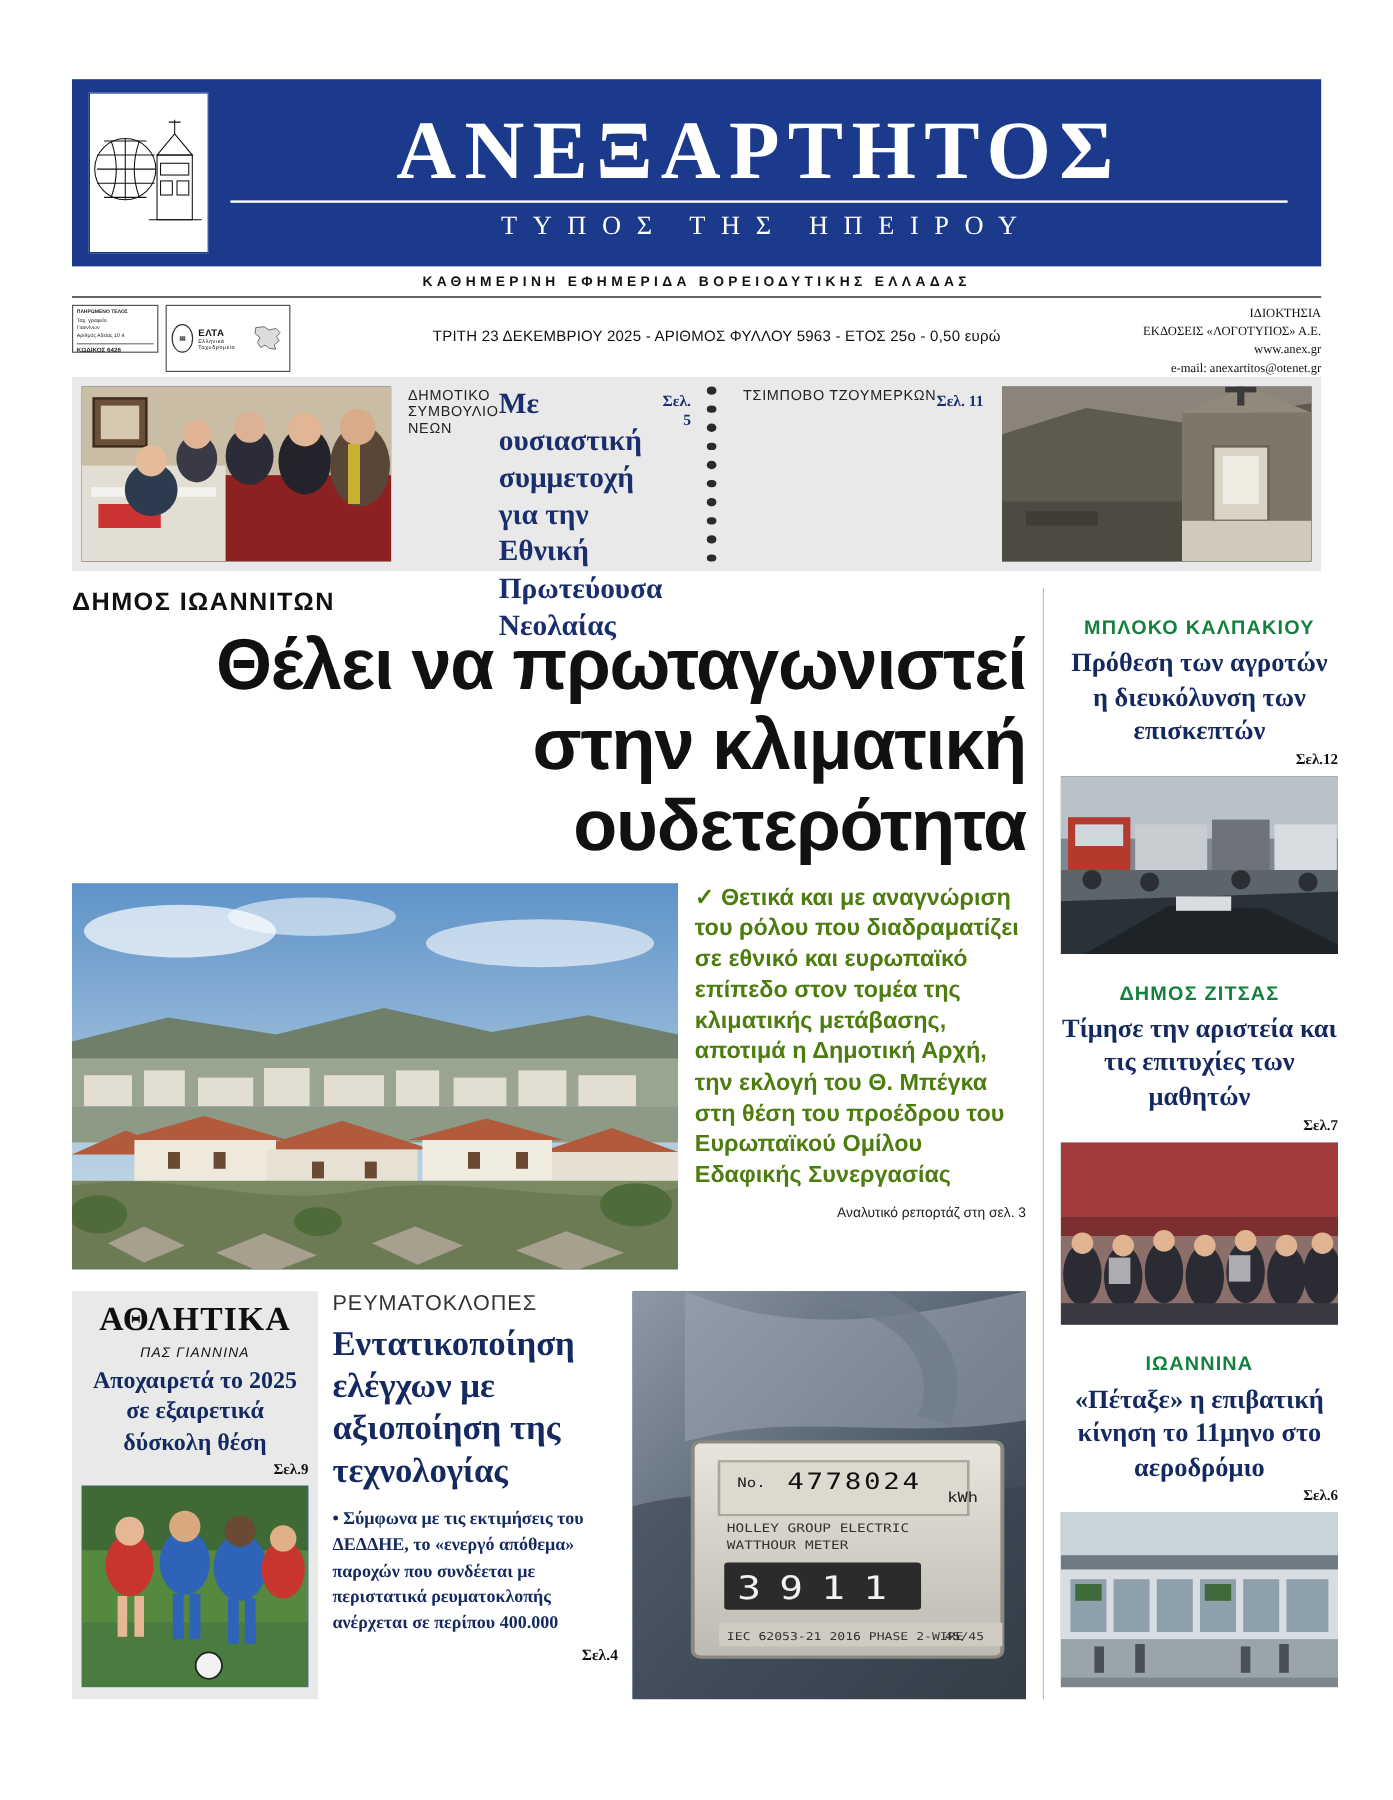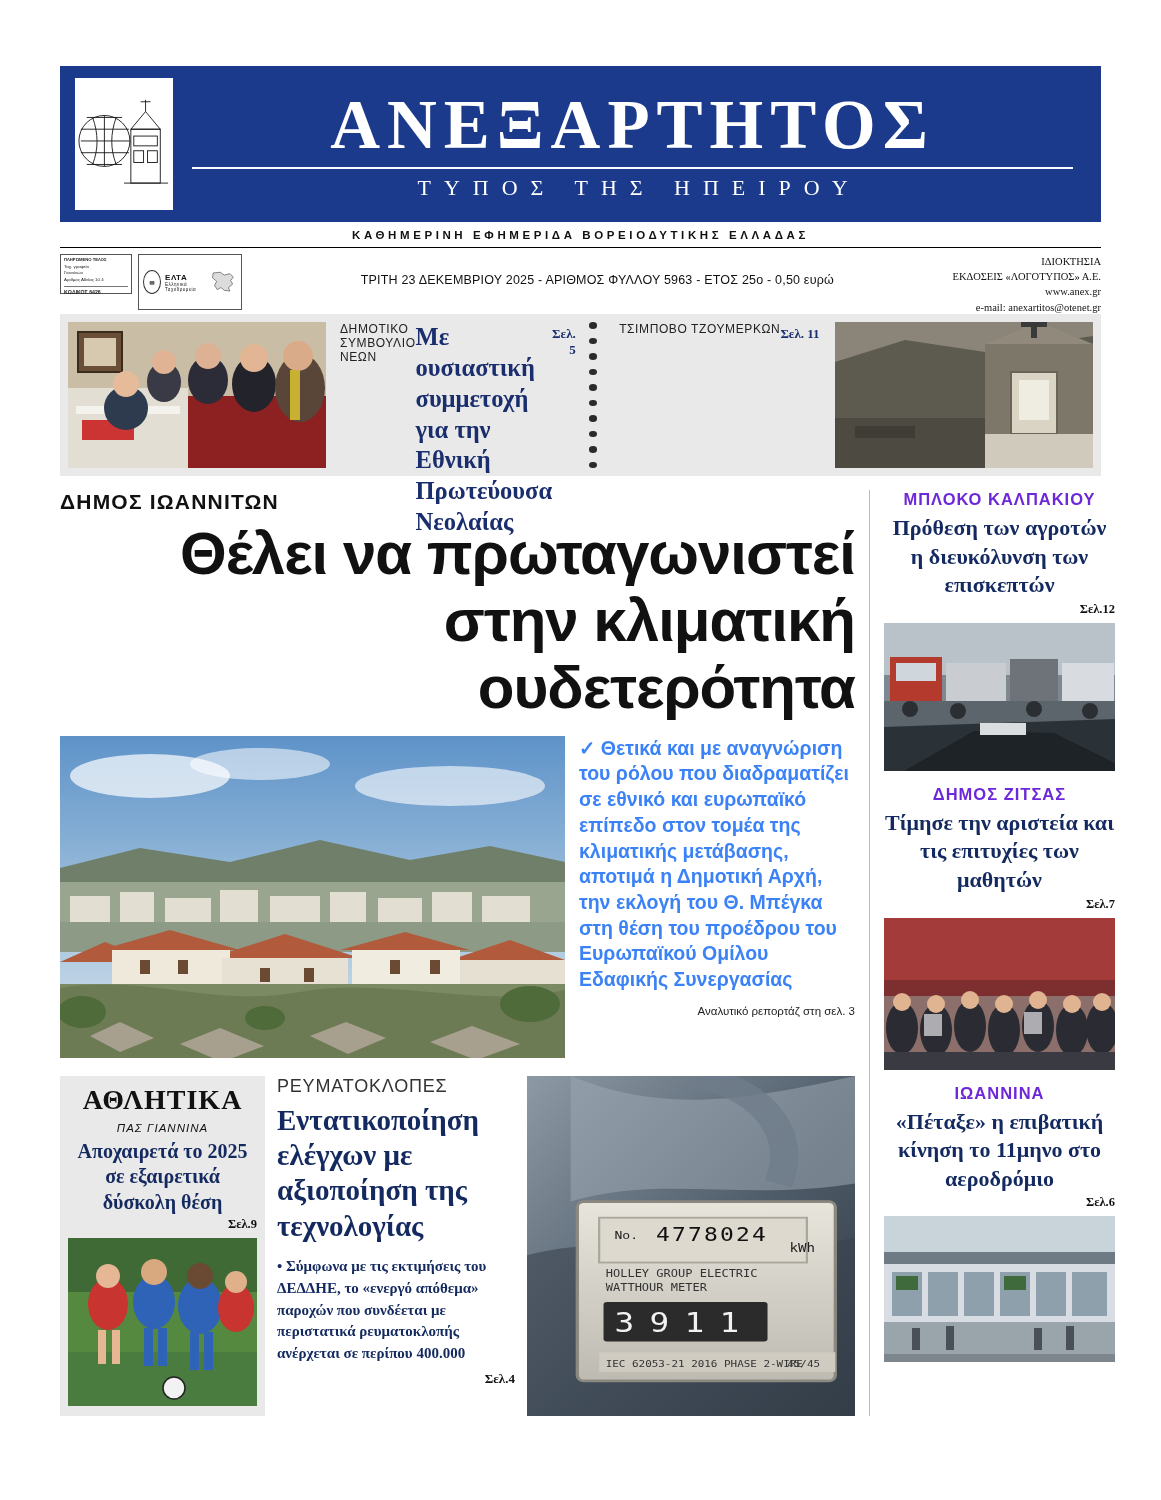--- a/index.html
+++ b/index.html
@@ -236,21 +236,21 @@
     overflow: hidden; position: relative;
     background: #8fa8c0;
   }
   .lead-text { flex: 1; }
   .lead-text p {
     margin: 0;
     font-family: "Liberation Sans", sans-serif;
     font-weight: bold;
     font-size: 19.5px;
     line-height: 1.32;
-    color: #3b82f6;
+    color: #4d7c0f;
   }
   .lead-credit {
     text-align: right;
     font-size: 11.5px;
     color: #222;
     margin-top: 12px;
   }
 
   
   .bottomband { display: flex; margin-top: 18px; gap: 12px; }
@@ -305,22 +305,23 @@
   }
   .power-page { text-align:right; font-size:13px; font-weight:bold; font-family:"Liberation Serif", serif; margin-top:6px;}
   .meter-photo { flex: 1; overflow:hidden; position:relative; background:#5c6b78;}
 
   
   .rc-kicker {
     text-align: center;
     font-weight: bold;
     font-size: 16.5px;
     letter-spacing: 1px;
-    color:#6d28d9;
+    color:#15803d;
     margin-bottom: 5px;
+    margin-top: 24px;
   }
   .rc-head {
     text-align: center;
     font-family:"Liberation Serif", serif;
     font-weight: bold;
     font-size: 22px;
     line-height: 1.3;
     color: #13295f;
   }
   .rc-page { text-align:right; font-size:12.5px; font-weight:bold; font-family:"Liberation Serif", serif; margin-top:2px;}

